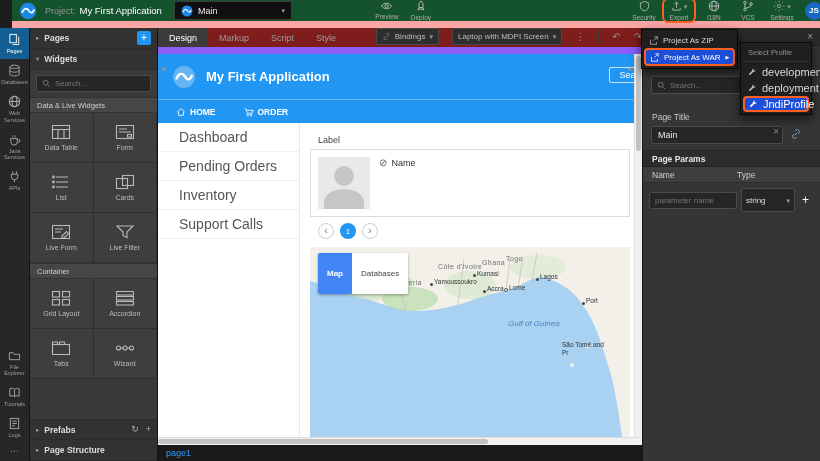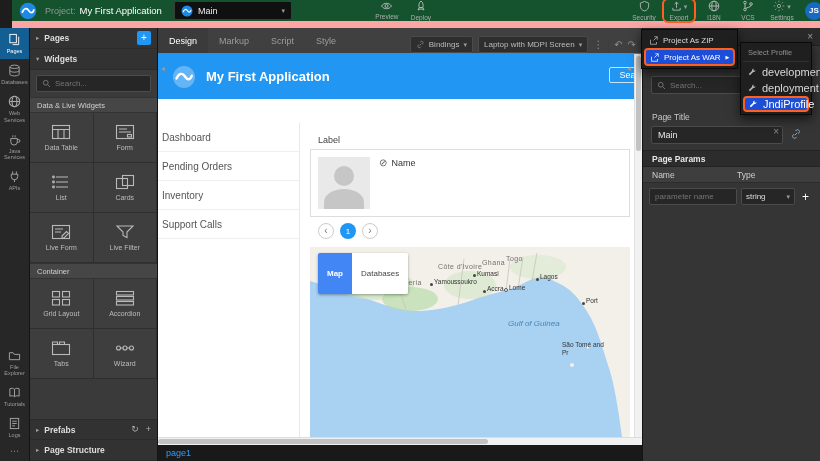--- a/index.html
+++ b/index.html
@@ -57,43 +57,43 @@
   .wgrid{display:grid;grid-template-columns:1fr 1fr;flex:none}
   .wtile{height:50px;border-right:1px solid #2f2f2f;border-bottom:1px solid #2f2f2f;display:flex;
     flex-direction:column;align-items:center;justify-content:center;gap:4px;background:#3e3e3e}
   .wtile .wlbl{font-size:7px;color:#bdbdbd}
   .wtile svg{stroke:#b9b9b9;fill:none;stroke-width:1.1}
   .lp-bottom{margin-top:auto}
 
   
   .workspace{position:absolute;left:158px;top:28px;width:484px;height:433px;display:flex;
     flex-direction:column;background:#262626}
-  .ws-toolbar{height:26px;background:#404040;border-bottom:1px solid #8b5cf6;display:flex;
-    align-items:flex-end;flex:none}
+  .ws-toolbar{height:26px;background:#7f1d1d;border-bottom:7px solid #8b5cf6;display:flex;
+    align-items:flex-start;flex:none}
   .ws-tab{height:100%;display:flex;align-items:center;padding:0 11px;font-size:9px;color:#9c9c9c}
   .ws-tab.active{background:#3b3b3b;color:#fff}
-  .ws-controls{margin-left:auto;display:flex;align-items:center;gap:5px;padding-right:6px}
+  .ws-controls{margin-left:auto;display:flex;align-items:center;gap:13px;padding-right:0}
   .ctrl-box{height:17px;border:1px solid #4a4a4a;background:#2e2e2e;border-radius:2px;display:flex;
     align-items:center;padding:0 5px;gap:4px;font-size:8px;color:#bbb;white-space:nowrap}
   .ctrl-ico{color:#8f8f8f;font-size:10px;line-height:1}
   .ctrl-sep{width:1px;height:14px;background:#3d3d3d}
 
   .canvas{flex:1;background:#fff;position:relative;overflow:hidden}
   .collapse-h{position:absolute;font-size:8px;color:#9a9a9a;top:10px;z-index:6}
   .app-header{height:45px;background:#2196f3;display:flex;align-items:center;position:relative;overflow:hidden}
   .app-logo{margin-left:14px}
   .app-title{color:#fff;font-size:13px;font-weight:bold;margin-left:10px}
   .app-search{position:absolute;right:-16px;top:13px;border:1px solid rgba(255,255,255,.75);
     border-radius:2px;padding:2px 9px;color:#fff;font-size:9px}
   .app-nav{height:24px;background:#2196f3;border-top:1px solid rgba(255,255,255,.3);display:flex;
     align-items:center;gap:28px;padding-left:18px}
   .nav-item{display:flex;align-items:center;gap:4px;color:#fff;font-size:8.5px;font-weight:bold}
   .app-content{position:absolute;top:69px;left:0;right:8px;bottom:0}
   .app-menu{position:absolute;left:0;top:0;width:142px;bottom:0;border-right:1px solid #e9e9e9}
-  .menu-row{height:29px;display:flex;align-items:center;padding-left:4px;font-size:10px;color:#555;
+  .menu-row{height:29px;display:flex;align-items:center;padding-left:21px;font-size:14px;color:#555;
     border-bottom:1px solid #efefef}
   .widget-label{position:absolute;left:160px;top:12px;font-size:9px;color:#444}
   .pic-panel{position:absolute;left:152px;top:26px;width:320px;height:68px;border:1px solid #ddd;background:#fff}
   .pic-ph{position:absolute;left:7px;top:7px;width:52px;height:52px;background:#e9e9e9;overflow:hidden}
   .pic-ph::before{content:"";position:absolute;left:16px;top:9px;width:20px;height:20px;border-radius:50%;background:#c6c6c6}
   .pic-ph::after{content:"";position:absolute;left:6px;top:32px;width:40px;height:26px;
     border-radius:50% 50% 0 0;background:#c6c6c6}
   .pic-caption{position:absolute;left:68px;top:8px;display:flex;gap:4px;align-items:center;
     font-size:9px;color:#333}
   .no-img{color:#666;font-size:10px;line-height:1}
@@ -144,21 +144,21 @@
   .rp-clear{position:absolute;right:4px;top:3px;color:#8a8a8a;font-size:10px;line-height:1}
   .rp-section{position:absolute;left:0;right:0;top:122px;height:17px;background:#2c2c2c;
     border-top:1px solid #232323;border-bottom:1px solid #232323;display:flex;align-items:center;
     padding-left:9px;font-size:8.5px;font-weight:bold;color:#e8e8e8}
   .rp-thead{position:absolute;left:0;right:0;top:139px;height:16px;background:#3e3e3e;
     border-bottom:1px solid #2c2c2c;display:flex;align-items:center;font-size:8.5px;color:#cfcfcf}
   .rp-thead .c1{padding-left:9px;width:94px}
   .rp-prow{position:absolute;left:6px;right:4px;top:160px;display:flex;align-items:center;gap:4px}
   .rp-pinput{width:88px;height:17px;background:#262626;border:1px solid #4b4b4b;border-radius:2px;
     color:#ddd;font-size:8px;padding:0 5px;font-family:inherit;outline:none}
-  .rp-select{width:54px;height:17px;background:#262626;border:1px solid #4b4b4b;border-radius:2px;
+  .rp-select{width:54px;height:24px;background:#262626;border:1px solid #4b4b4b;border-radius:2px;
     display:flex;align-items:center;padding:0 4px;font-size:8px;color:#ddd;gap:3px}
   .rp-select .caret{margin-left:auto}
   .rp-plus{color:#fff;font-size:12px;margin-left:3px;line-height:1}
 
   
   .menu{position:absolute;background:#1f1f1f;border:1px solid #0a0a0a;box-shadow:0 4px 10px rgba(0,0,0,.6);
     z-index:100;padding:2px}
   .menu1{left:641px;top:29px;width:97px}
   .mitem{height:16px;display:flex;align-items:center;gap:5px;padding:0 5px;font-size:8px;color:#d8d8d8;
     white-space:nowrap}
@@ -530,20 +530,41 @@
         <span class="app-logo">
           <svg width="24" height="24" viewBox="0 0 24 24">
               <circle cx="12" cy="12" r="11" fill="#64b5f6"></circle>
               <path d="M4.5 13.5c2.5-5.5 6-6 8.5-2s5.5 3.5 6.8-.8" fill="none" stroke="#fff" stroke-width="2.4" stroke-linecap="round"></path>
             </svg>
         </span>
         <span class="app-title">My First Application</span>
         <span class="app-search">Search</span>
       </div>
 
+      <div class="app-nav">
+        <span class="nav-item">
+          <span>
+            <svg width="10" height="10" viewBox="0 0 12 12" fill="none" stroke="#fff">
+                <path d="M1.5 6L6 2l4.5 4"></path>
+                <path d="M3 5.5V10h6V5.5"></path>
+              </svg>
+          </span>
+          <span>HOME</span>
+        </span>
+        <span class="nav-item">
+          <span>
+            <svg width="10" height="10" viewBox="0 0 12 12" fill="none" stroke="#fff">
+                <path d="M1 2h1.5l1.2 5.5H9.5L11 4H3.2"></path>
+                <circle cx="4.5" cy="9.8" r="1"></circle>
+                <circle cx="8.5" cy="9.8" r="1"></circle>
+              </svg>
+          </span>
+          <span>ORDER</span>
+        </span>
+      </div>
 
       <div class="app-content">
         <div class="app-menu">
           <div class="menu-row">Dashboard</div>
           <div class="menu-row">Pending Orders</div>
           <div class="menu-row">Inventory</div>
           <div class="menu-row">Support Calls</div>
         </div>
 
         <span class="widget-label">Label</span>

